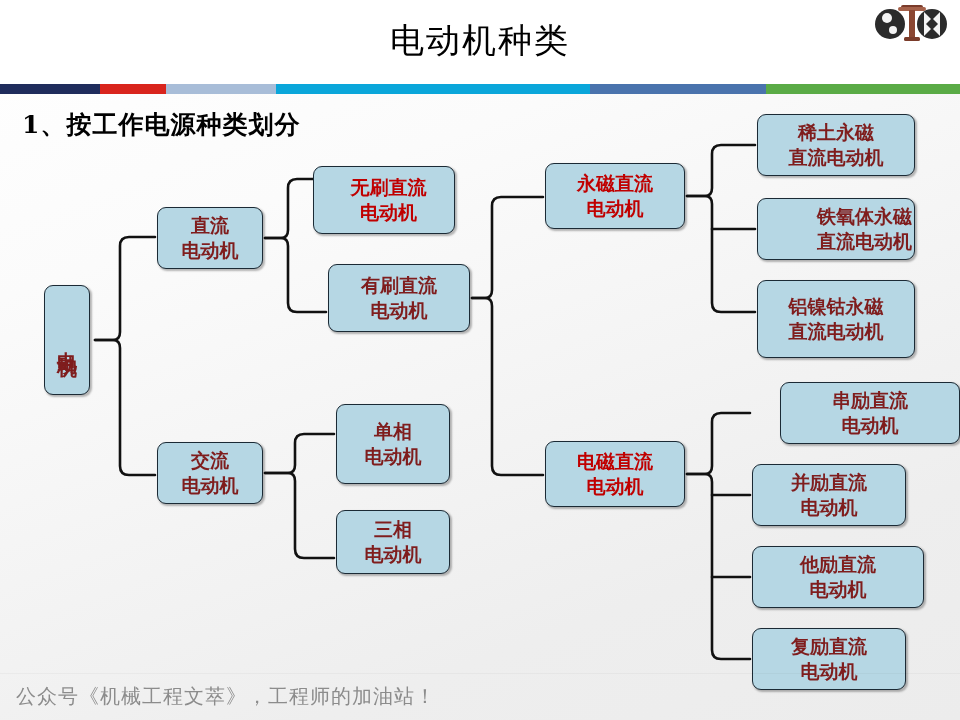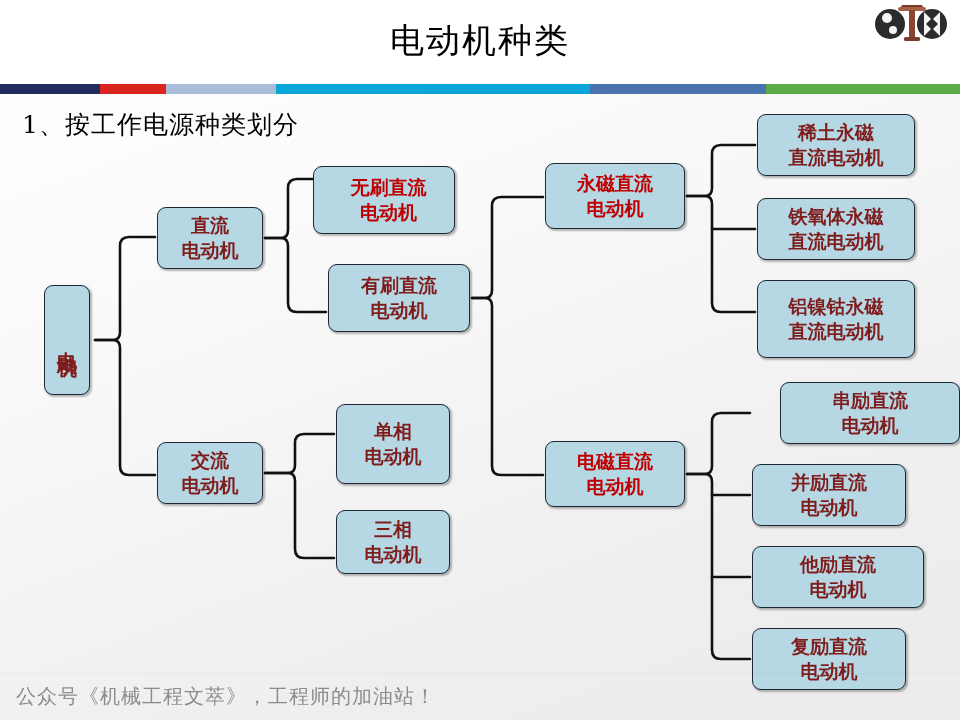--- a/index.html
+++ b/index.html
@@ -56,21 +56,21 @@
     right: 8px; top: 2px;
     width: 84px; height: 48px;
   }
 
   
   #section-heading {
     position: absolute;
     left: 22px; top: 108px;
     font-family: "DejaVu Serif", "Liberation Serif", serif;
     font-size: 25px;
-    font-weight: 400;
+    font-weight: 700;
     color: #000000;
     letter-spacing: 1px;
     white-space: nowrap;
   }
 
   
   .node {
     position: absolute;
     box-sizing: border-box;
     background: #b6d7e4;
@@ -237,21 +237,21 @@
   <div class="node red" style="left: 545px; top: 441px; width: 140px; height: 66px;">
     <span class="txt">电磁直流
 电动机</span>
   </div>
 
   <div class="node" style="left: 757px; top: 114px; width: 158px; height: 62px;">
     <span class="txt">稀土永磁
 直流电动机</span>
   </div>
 
-  <div class="node" style="left: 757px; top: 198px; width: 158px; height: 62px;">
+  <div class="node" style="left: 757px; top: 198px; width: 158px; height: 62px; justify-content: flex-end;">
     <span class="txt">铁氧体永磁
 直流电动机</span>
   </div>
 
   <div class="node" style="left: 757px; top: 280px; width: 158px; height: 78px;">
     <span class="txt">铝镍钴永磁
 直流电动机</span>
   </div>
 
   <div class="node" style="left: 780px; top: 382px; width: 180px; height: 62px;">

